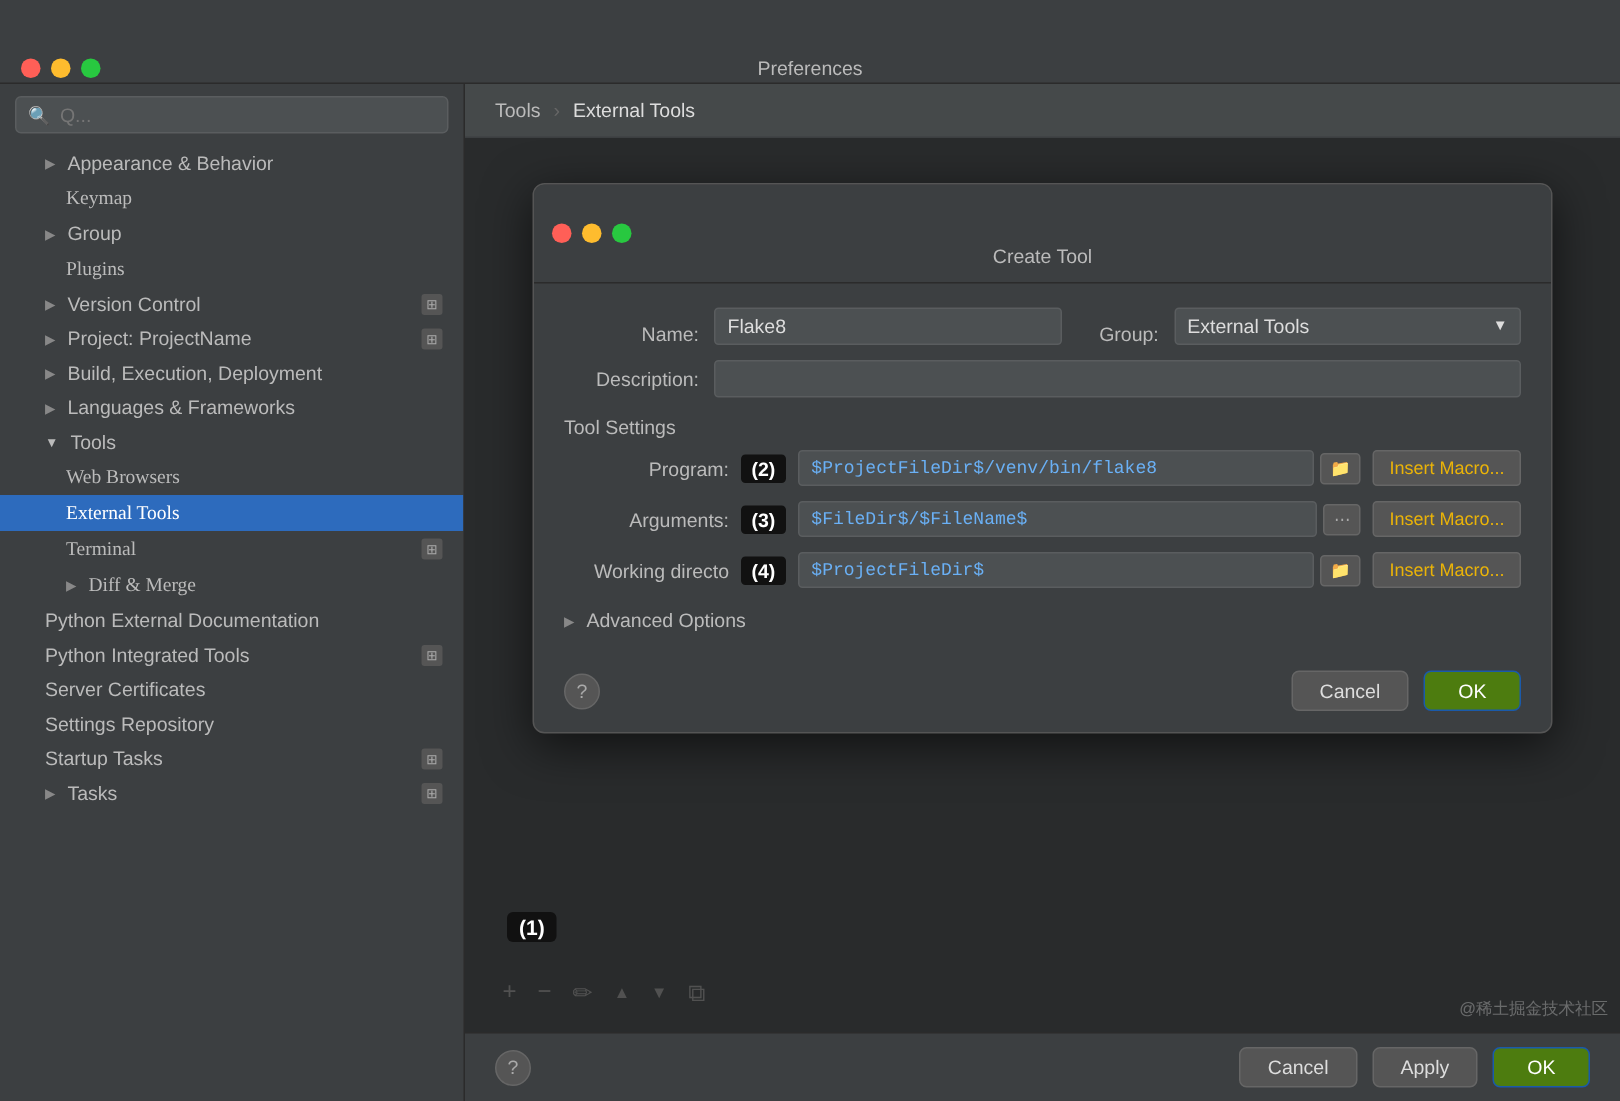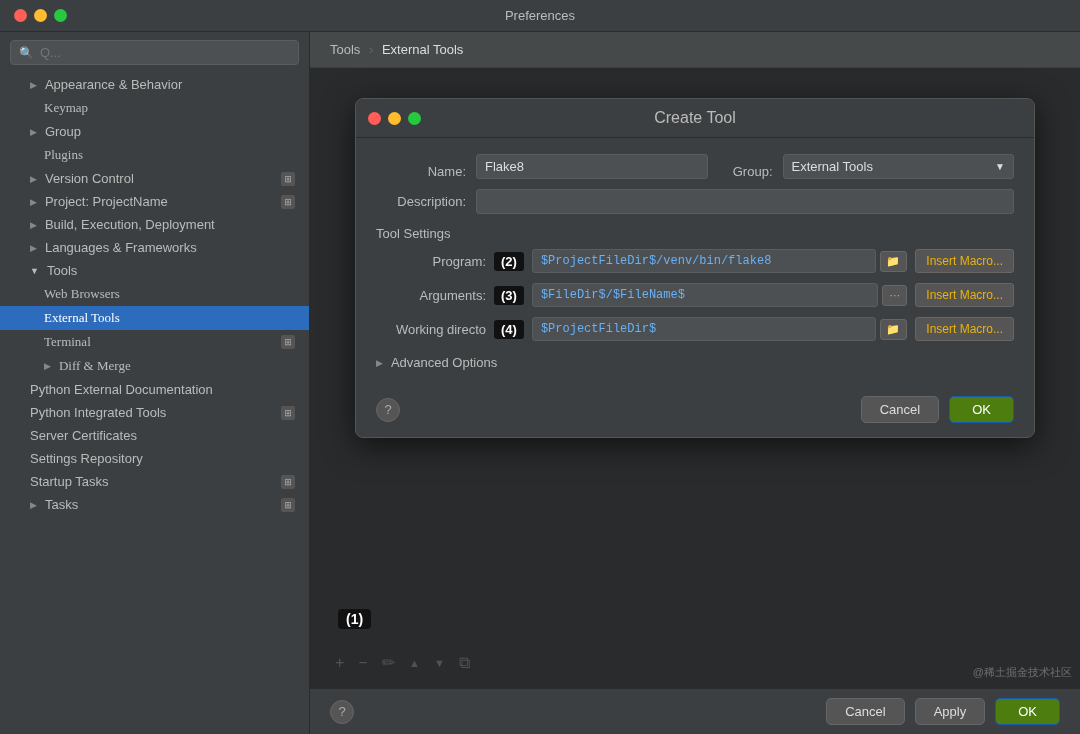--- a/index.html
+++ b/index.html
@@ -8,26 +8,27 @@
       background: #3c3f41;
       width: 1080px;
       height: 734px;
       overflow: hidden;
       display: flex;
       flex-direction: column;
     }
     
     .title-bar {
       background: #3c3f41;
-      height: 32px;
+      height: 20px;
       display: flex;
       align-items: center;
       justify-content: center;
       position: relative;
       border-bottom: 1px solid #2b2b2b;
+      margin-top: 36px;
     }
     .title-bar-buttons {
       position: absolute;
       left: 14px;
       display: flex;
       gap: 7px;
     }
     .tb-btn {
       width: 13px; height: 13px; border-radius: 50%; border: none; cursor: pointer;
     }
@@ -160,23 +161,24 @@
       border-bottom: 1px solid #2b2b2b;
       position: relative;
     }
     .dialog-titlebar-buttons {
       position: absolute;
       left: 12px;
       display: flex;
       gap: 7px;
     }
     .dialog-title {
-      font-size: 16px;
+      font-size: 13px;
       color: #bbbbbb;
       font-weight: 500;
+      margin-top: 30px;
     }
     .dialog-body {
       padding: 16px 20px;
     }
     .form-row {
       display: flex;
       align-items: center;
       margin-bottom: 10px;
       gap: 10px;
     }

